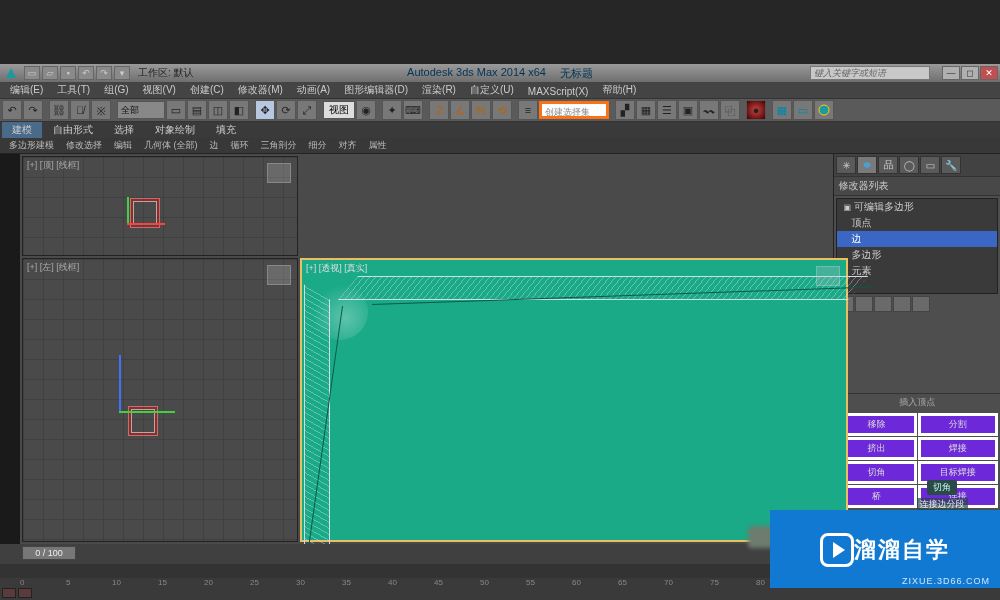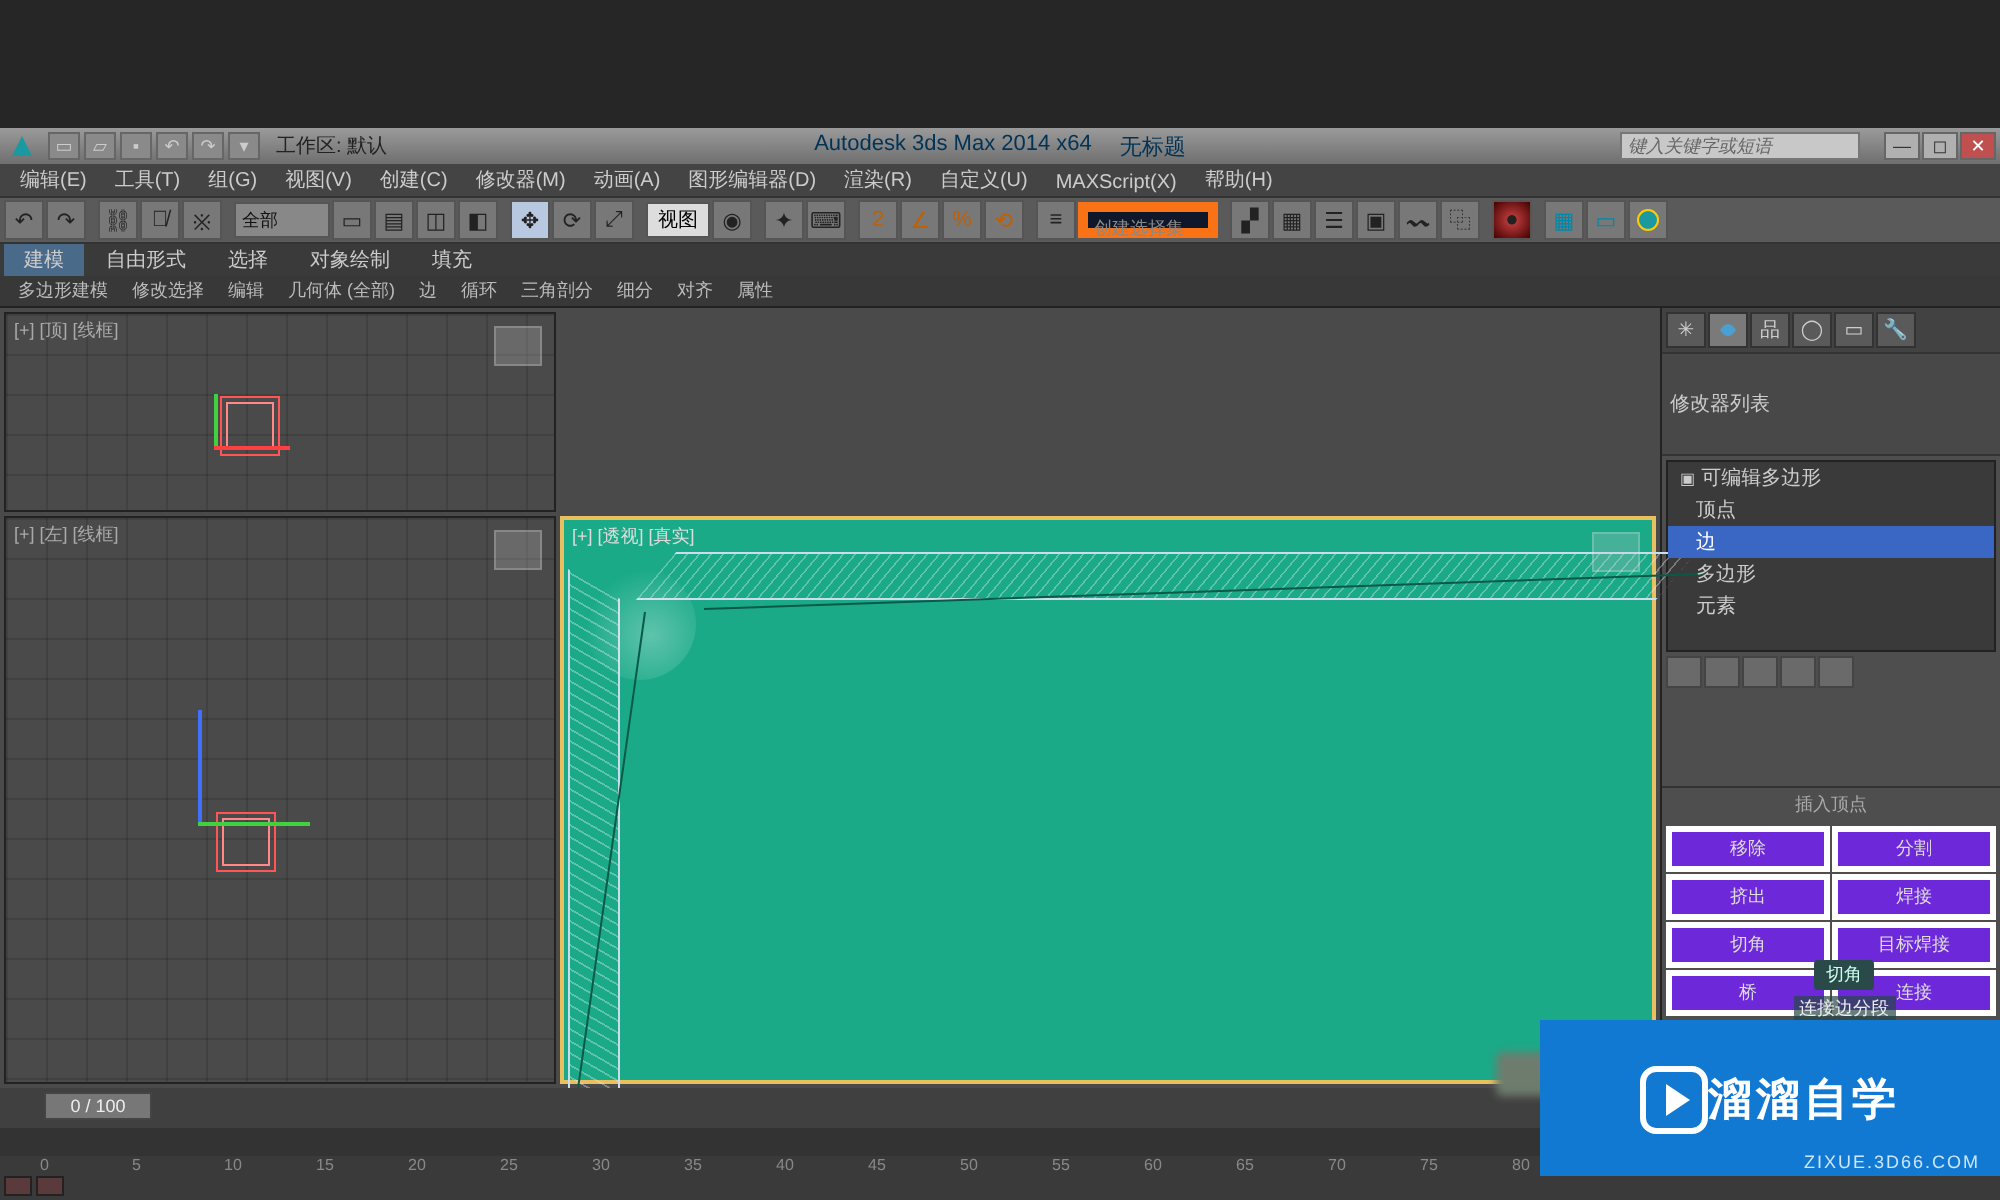--- a/index.html
+++ b/index.html
@@ -16,28 +16,28 @@
 .win-btn { width: 18px; height: 14px; background: #b0b0b0; border: 1px solid #666; display: flex; align-items: center; justify-content: center; font-size: 9px; color: #333; }
 .win-btn.close { background: #c05050; color: #fff; }
 .menu-bar { height: 16px; background: #444; display: flex; align-items: flex-end; padding: 0 4px; gap: 2px; }
 .menu-item { color: #ccc; font-size: 10px; padding: 1px 6px; }
 .main-toolbar { height: 24px; background: #5a5a5a; display: flex; align-items: center; gap: 1px; padding: 0 2px; border-top: 1px solid #333; border-bottom: 1px solid #333; }
 .tb-btn { width: 20px; height: 20px; background: #787878; border: 1px solid #555; display: flex; align-items: center; justify-content: center; font-size: 11px; color: #222; }
 .tb-sep { width: 4px; }
 .tb-drop { width: 48px; height: 18px; background: #888; border: 1px solid #555; font-size: 9px; padding: 0 3px; display: flex; align-items: center; color: #111; }
 .tb-btn.active { background: #b8c8e0; }
 .tb-viewlabel { background: #ddd; color: #000; padding: 0 5px; height: 18px; display: flex; align-items: center; font-size: 10px; border: 1px solid #555; }
-.tb-selset { width: 70px; height: 18px; background: #0f172a; border: 5px solid #f97316; color: #888; font-size: 9px; padding: 0 3px; line-height: 16px; }
+.tb-selset { width: 70px; height: 18px; background: #ffffff; border: 3px solid #f97316; color: #888; font-size: 9px; padding: 0 3px; line-height: 16px; }
 .ribbon-tabs { height: 16px; background: #3a3a3a; display: flex; align-items: center; padding: 0 2px; gap: 1px; }
 .rtab { padding: 1px 10px; font-size: 10px; color: #ccc; }
 .rtab.active { background: #4a6a8a; }
 .ribbon-bar { height: 16px; background: #383838; display: flex; align-items: center; padding: 0 4px; gap: 2px; border-bottom: 1px solid #222; }
 .rpanel { font-size: 9px; color: #bbb; padding: 1px 5px; }
 .work-area { display: flex; height: 390px; }
-.viewports { width: 830px; position: relative; background: #4a4a4a; }
+.viewports { width: 830px; position: relative; background: #4a4a4a; margin-left: 20px; }
 .vp { position: absolute; border: 1px solid #222; }
 .vp-tl { left: 2px; top: 2px; width: 276px; height: 100px; background: #4a4a4a; }
 .vp-tr { left: 280px; top: 2px; width: 548px; height: 100px; background: #4a4a4a; }
 .vp-bl { left: 2px; top: 104px; width: 276px; height: 284px; background: #4a4a4a; }
 .vp-br { left: 280px; top: 104px; width: 548px; height: 284px; background: #1aaa88; border: 2px solid #e8c060; }
 .vp-label { position: absolute; left: 4px; top: 2px; color: #aaa; font-size: 9px; }
 .vp-br .vp-label { color: #ddd; }
 .viewcube-hint { position: absolute; right: 6px; top: 6px; width: 24px; height: 20px; background: rgba(200,200,200,.25); border: 1px solid rgba(255,255,255,.2); }
 .grid-overlay { position: absolute; inset: 0; background-image: linear-gradient(rgba(0,0,0,.12) 1px, transparent 1px), linear-gradient(90deg, rgba(0,0,0,.12) 1px, transparent 1px); background-size: 20px 20px; }
 .vp-tl .obj { position: absolute; left: 110px; top: 44px; width: 24px; height: 24px; border: 1px solid #ff8888; }
@@ -66,21 +66,21 @@
 .caddy-sub { color: #eee; font-size: 9px; background: rgba(40,70,70,.7); padding: 0 3px; }
 .caddy-pill { background: #f4f4f0; border: 1px solid #888; border-radius: 10px; padding: 1px 8px; color: #222; font-size: 9px; display: flex; align-items: center; gap: 4px; min-width: 46px; justify-content: center; }
 .caddy-pill.dark { background: #333; color: #eee; border-color: #111; }
 .caddy-row { display: flex; gap: 4px; }
 .caddy-btn { width: 18px; height: 18px; border-radius: 50%; border: 1px solid #7aa; background: #2a7a6a; color: #dff; display: flex; align-items: center; justify-content: center; font-size: 11px; }
 .right-panel { width: 170px; background: #4e4e4e; border-left: 1px solid #222; display: flex; flex-direction: column; font-size: 10px; }
 .cp-tabs { height: 22px; display: flex; gap: 1px; padding: 2px; background: #424242; }
 .cp-tab { width: 20px; height: 18px; background: #5a5a5a; border: 1px solid #333; display: flex; align-items: center; justify-content: center; }
 .cp-tab.active { background: #7a7a7a; }
 .cp-name { height: 16px; background: #bbb; color: #222; font-size: 10px; padding: 0 4px; margin: 2px; line-height: 16px; }
-.cp-section-label { padding: 18px 4px; color: #ccc; font-size: 10px; border-top: 1px solid #333; border-bottom: 1px solid #333; background: #484848; }
+.cp-section-label { padding: 2px 4px; color: #ccc; font-size: 10px; border-top: 1px solid #333; border-bottom: 1px solid #333; background: #484848; }
 .mod-stack { background: #3a3a3a; margin: 2px; border: 1px solid #222; height: 96px; overflow: hidden; }
 .mod-item { padding: 1px 6px 1px 14px; font-size: 10px; color: #ccc; position: relative; }
 .mod-item.root { padding-left: 6px; }
 .mod-item.root::before { content: "▣"; margin-right: 3px; font-size: 8px; }
 .mod-item.sel { background: #3a66c4; color: #fff; }
 .mod-toolbar { height: 18px; display: flex; gap: 1px; padding: 0 2px; }
 .mod-tb-btn { width: 18px; height: 16px; background: #6a6a6a; border: 1px solid #444; }
 .rollout-gap { flex: 1; background: #4e4e4e; }
 .rollout-header { text-align: center; padding: 2px; color: #aaa; font-size: 9px; border-top: 1px solid #333; }
 .rollout-grid { display: grid; grid-template-columns: 1fr 1fr; gap: 1px; padding: 2px; }

